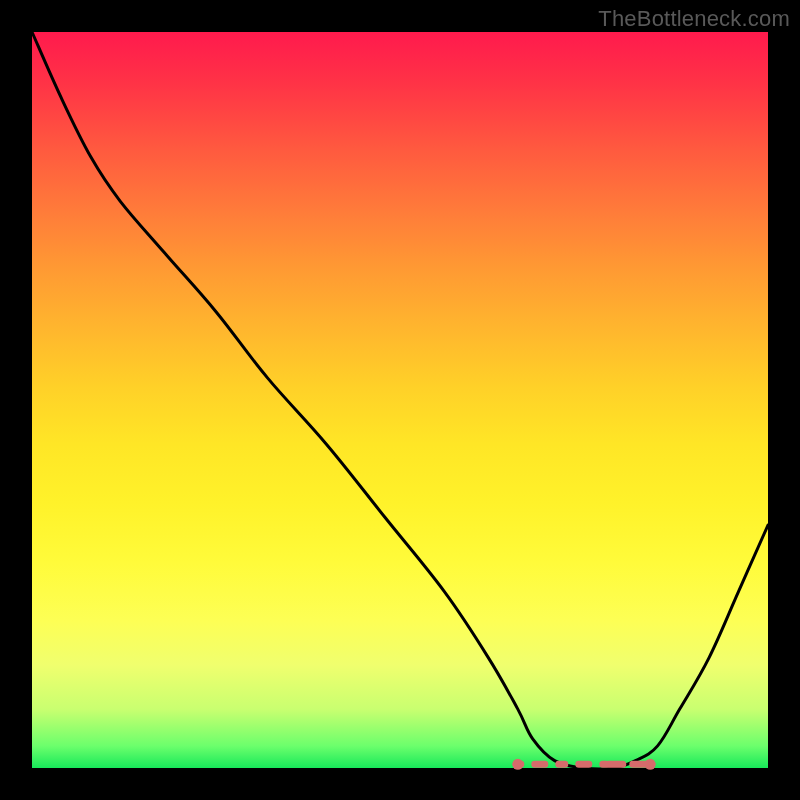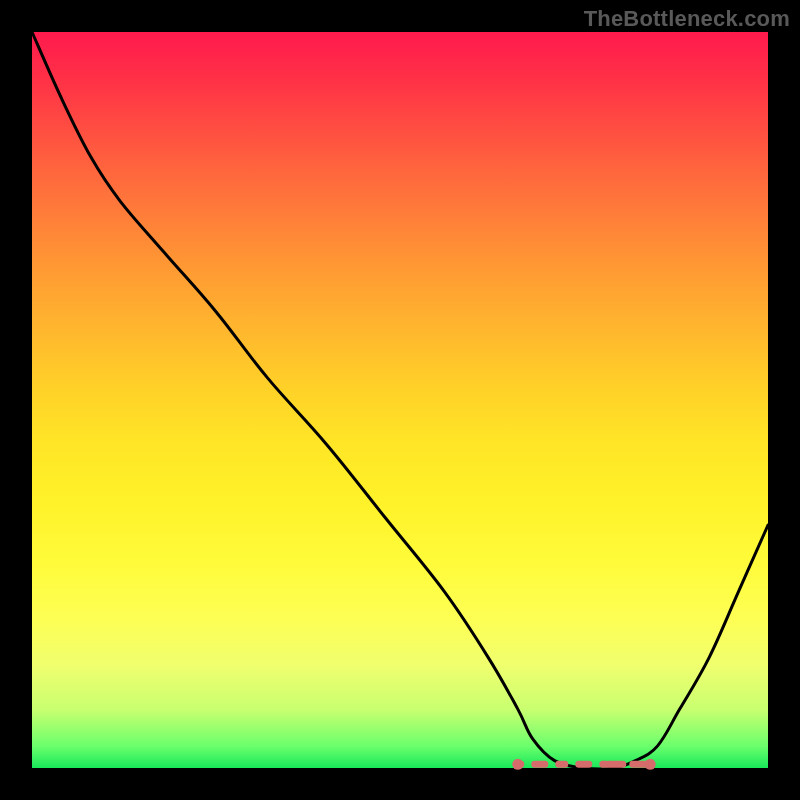--- a/index.html
+++ b/index.html
@@ -55,21 +55,21 @@
     width: 736px;
     height: 736px;
     overflow: visible;
   }
   .attribution {
     position: absolute;
     top: 6px;
     right: 10px;
     font-family: Arial, Helvetica, sans-serif;
     font-size: 22px;
-    font-weight: 700;
+    font-weight: 400;
     color: #595959;
     letter-spacing: 0.2px;
   }
 </style>
 </head>
 <body>
 
 <div class="frame">
 
   <div class="attribution">TheBottleneck.com</div>

